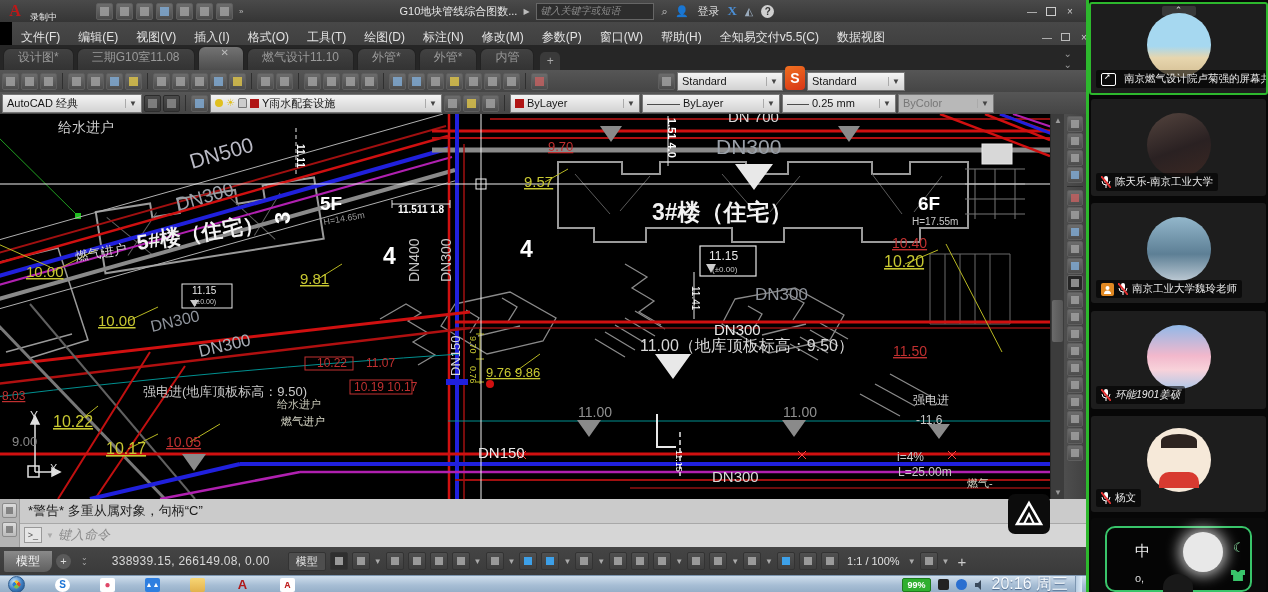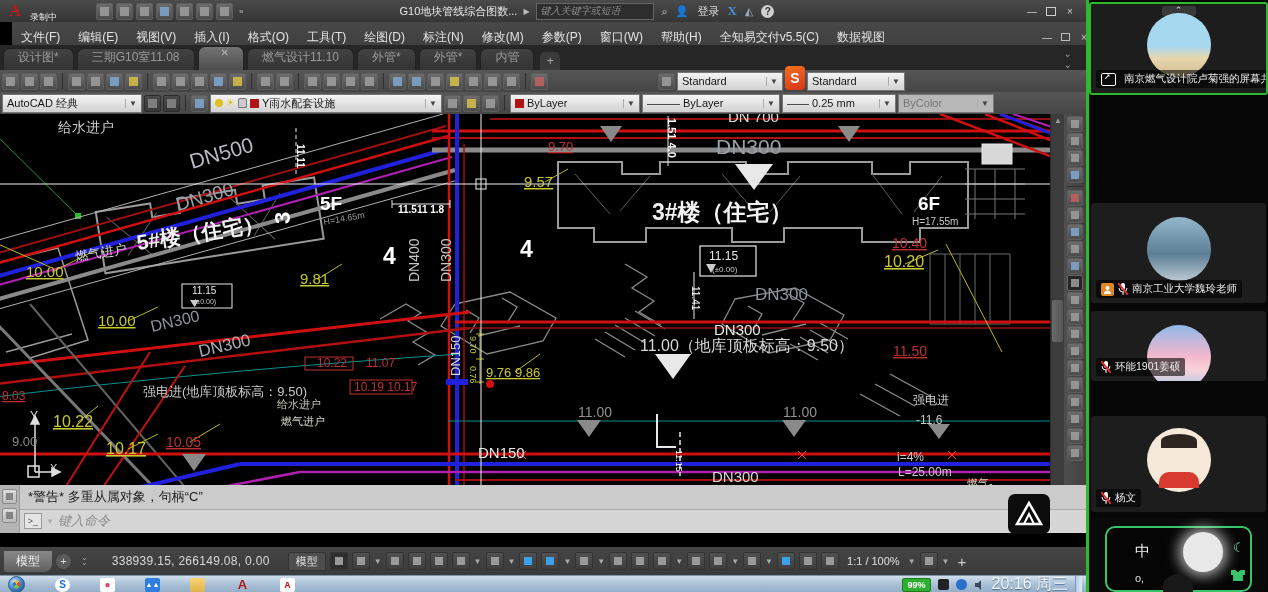--- a/index.html
+++ b/index.html
@@ -60,21 +60,21 @@
   
   .drawing{left:0;top:114px;width:1086px;height:385px;background:#000;}
   .vscroll{position:absolute;left:1050px;top:0;width:14px;height:385px;background:#3c3c3c;border-left:1px solid #2a2a2a;}
   .vs-arrow{position:absolute;left:0;width:14px;height:13px;color:#999;font-size:8px;display:flex;align-items:center;justify-content:center;}
   .vs-thumb{position:absolute;left:1px;top:186px;width:11px;height:42px;background:linear-gradient(90deg,#6a6a6a,#565656);border-radius:2px;}
   .modbar{position:absolute;left:1064px;top:0;width:22px;height:385px;background:linear-gradient(90deg,#4e4e4e,#414141);
     display:flex;flex-direction:column;align-items:center;padding-top:2px;box-sizing:border-box;gap:1px;}
   .modbar .ticn{width:14px;height:14px;}
   .modbar .ticn.sel{background:#262626;border-color:#666;}
   
-  .cmdpanel{left:0;top:485px;width:1086px;height:48px;background:#c6c6c6;display:flex;}
+  .cmdpanel{left:0;top:499px;width:1086px;height:48px;background:#c6c6c6;display:flex;}
   .cmdstrip{width:20px;height:100%;background:#b4b4b4;border-right:1px solid #9a9a9a;
     display:flex;flex-direction:column;align-items:center;gap:4px;padding-top:4px;box-sizing:border-box;}
   .cmdstrip .ticn{width:13px;height:13px;background:linear-gradient(180deg,#dcdcdc,#bbb);border-color:#8a8a8a;}
   .cmdstrip .ticn::after{background:#777;}
   .cmdbody{flex:1;display:flex;flex-direction:column;}
   .cmdhist{height:24px;background:#cbcbcb;display:flex;align-items:center;font-size:13px;color:#1b1b1b;padding-left:8px;}
   .cmdprompt{height:24px;background:#d6d6d6;border-top:1px solid #a8a8a8;display:flex;align-items:center;padding-left:4px;gap:4px;}
   .cmdprompt .pbox{width:16px;height:14px;border:1px solid #999;background:#e6e6e6;color:#555;font-size:9px;
     display:flex;align-items:center;justify-content:center;}
   .cmdprompt .ptext{font-size:13px;color:#8c8c8c;font-style:italic;}
@@ -617,40 +617,51 @@
       <div class="nlabel">
         <span class="shicon"></span>
         <svg width="10" height="12">
             <rect x="3" y="0" width="4" height="7" rx="2" fill="#fff"></rect>
             <path d="M1,5 a4,4 0 0 0 8,0 M5,9 v3" stroke="#fff" fill="none"></path>
           </svg>
         <span>南京燃气设计院卢菊强的屏幕共享</span>
       </div>
     </div>
 
+    <div class="vtile" style="top:99px;height:97px;">
+      <div class="avatar av2" style="top:14px;"></div>
+      <div class="nlabel">
+        <svg width="10" height="12">
+            <rect x="3" y="0" width="4" height="7" rx="2" fill="#fff"></rect>
+            <path d="M1,5 a4,4 0 0 0 8,0 M5,9 v3" stroke="#fff" fill="none"></path>
+            <line x1="0" y1="0" x2="10" y2="12" stroke="#e03030" stroke-width="2"></line>
+          </svg>
+        <span>陈天乐-南京工业大学</span>
+      </div>
+    </div>
 
     <div class="vtile" style="top:203px;height:100px;">
       <div class="avatar av3" style="top:14px;"></div>
       <div class="nlabel">
         <span class="hostbadge">
           <svg width="9" height="9">
               <circle cx="4.5" cy="3" r="2" fill="#fff"></circle>
               <path d="M1,9 a3.5,3.5 0 0 1 7,0 z" fill="#fff"></path>
             </svg>
         </span>
         <svg width="10" height="12">
             <rect x="3" y="0" width="4" height="7" rx="2" fill="#fff"></rect>
             <path d="M1,5 a4,4 0 0 0 8,0 M5,9 v3" stroke="#fff" fill="none"></path>
             <line x1="0" y1="0" x2="10" y2="12" stroke="#e03030" stroke-width="2"></line>
           </svg>
         <span>南京工业大学魏玲老师</span>
       </div>
     </div>
 
-    <div class="vtile" style="top:311px;height:70px;">
+    <div class="vtile" style="top:311px;height:98px;font-style:italic;">
       <div class="avatar av4" style="top:14px;"></div>
       <div class="nlabel">
         <svg width="10" height="12">
             <rect x="3" y="0" width="4" height="7" rx="2" fill="#fff"></rect>
             <path d="M1,5 a4,4 0 0 0 8,0 M5,9 v3" stroke="#fff" fill="none"></path>
             <line x1="0" y1="0" x2="10" y2="12" stroke="#e03030" stroke-width="2"></line>
           </svg>
         <span>环能1901姜硕</span>
       </div>
     </div>

